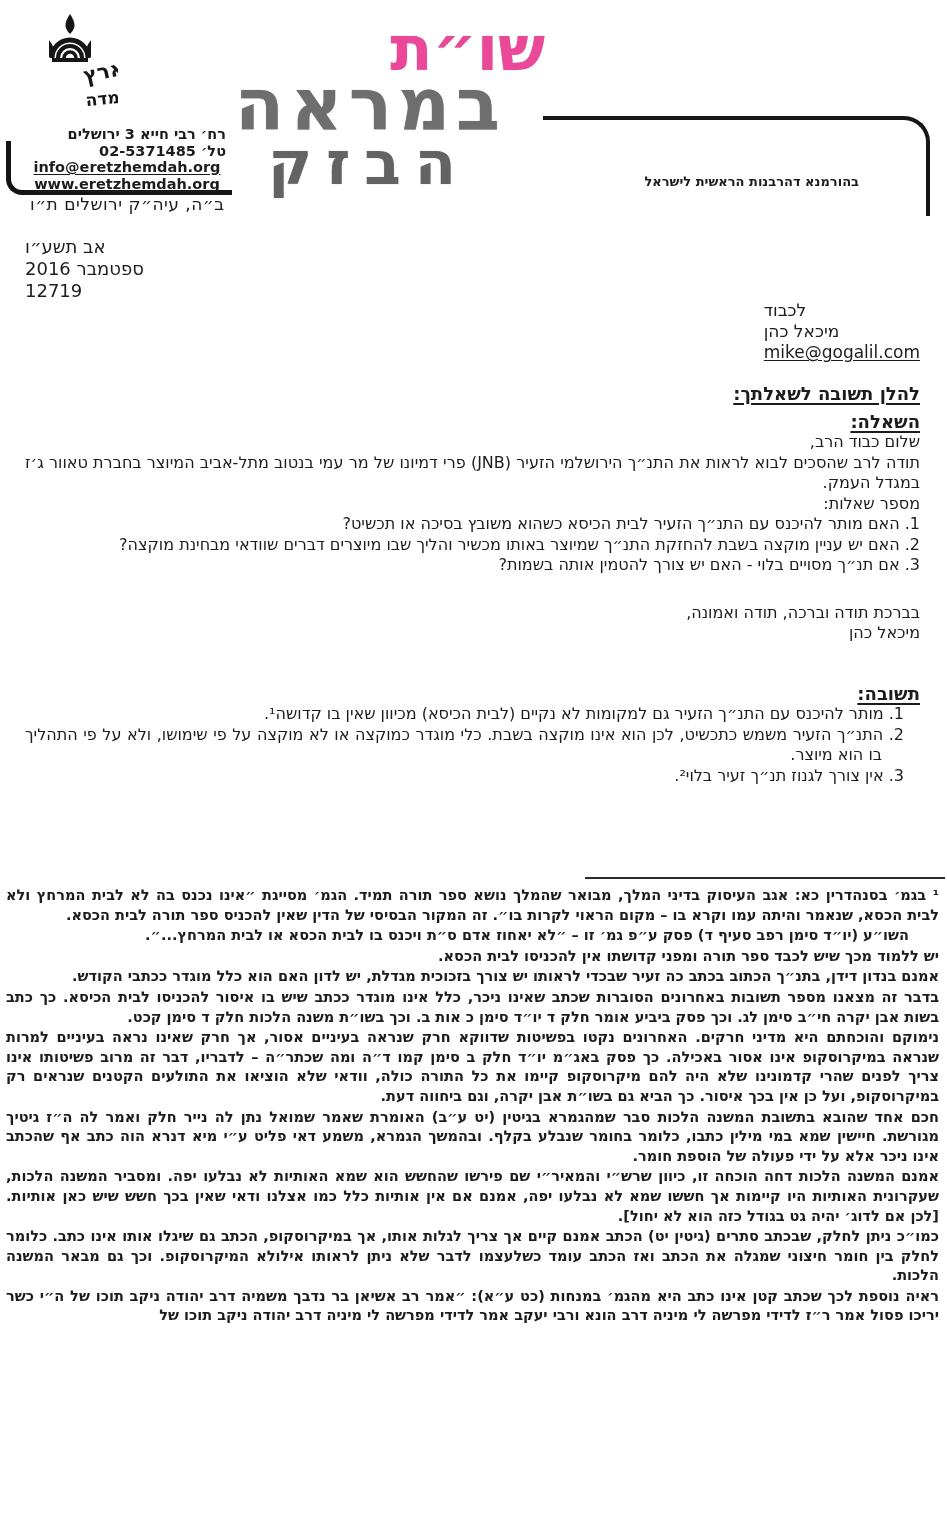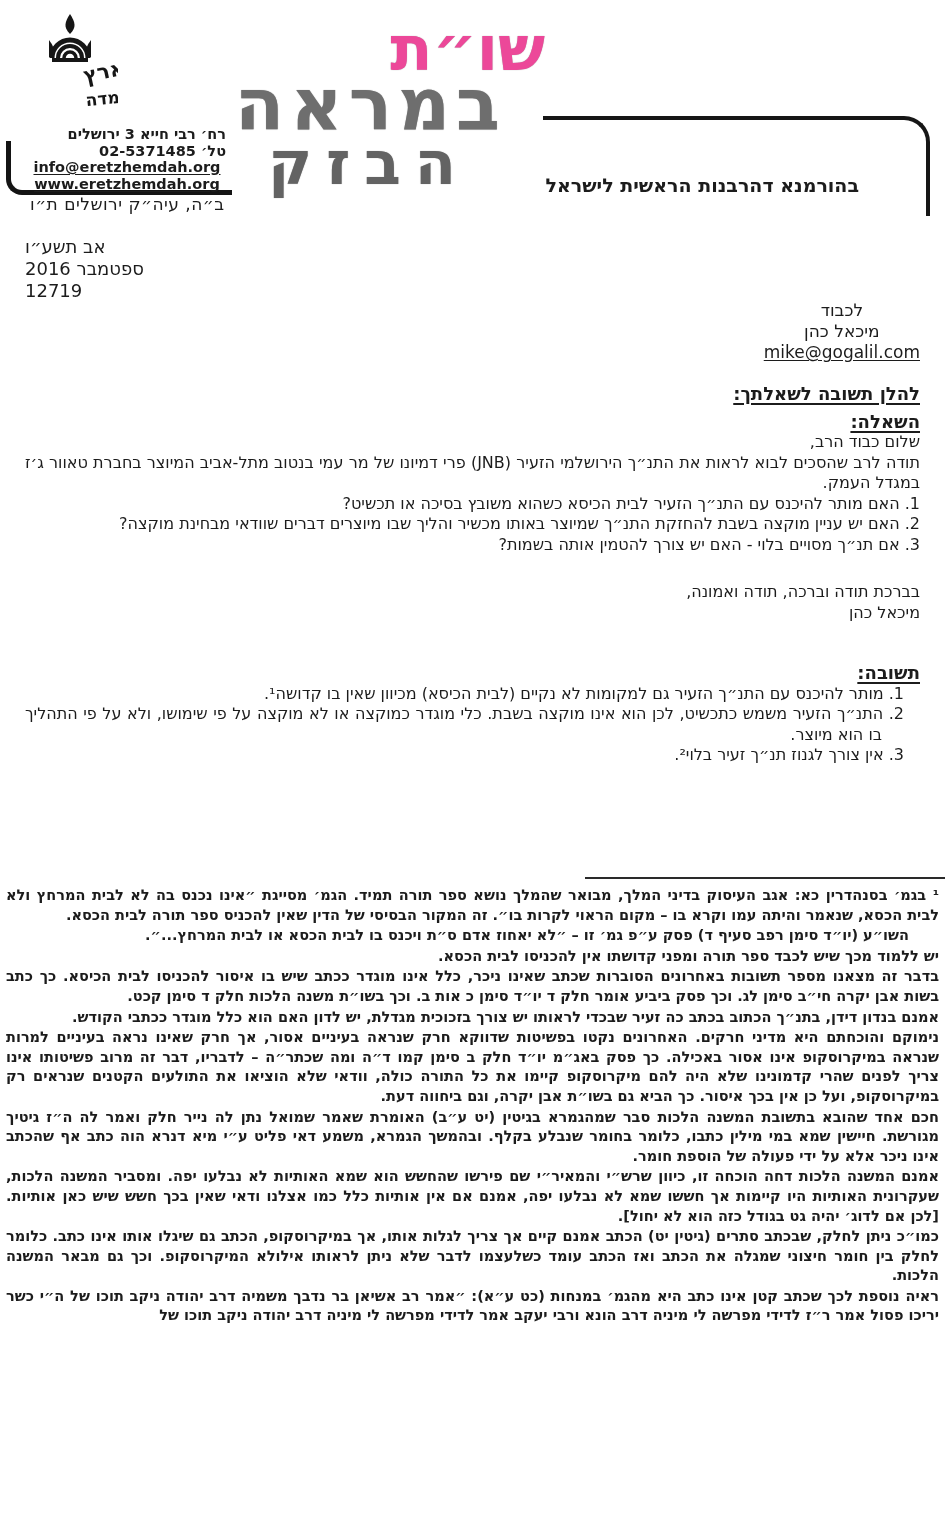--- a/index.html
+++ b/index.html
@@ -20,25 +20,25 @@
     border-bottom-left-radius:16px;}
   .city-line{left:30px;top:194px;font-size:17px;letter-spacing:0.5px;}
   .title-line{font-weight:bold;color:#6e6e6e;text-shadow:0 0 1px #9a9a9a;white-space:nowrap;}
   .title-1{right:402px;top:12px;font-size:62px;color:#ec4899;}
   .title-2{right:441px;top:62px;font-size:72px;letter-spacing:6px;}
   .title-3{right:477px;top:128px;font-size:60px;letter-spacing:14px;color:#636363;}
   .frame-right{left:543px;top:116px;right:17px;height:96px;
     border-top:4px solid #161616;border-right:4px solid #161616;
     border-top-right-radius:26px;}
   .subtitle1{right:27px;top:147px;font-size:19px;font-weight:600;white-space:nowrap;}
-  .subtitle2{right:88px;top:174px;font-size:19px;font-weight:600;white-space:nowrap;}
+  .subtitle2{right:88px;top:174px;font-size:13px;font-weight:600;white-space:nowrap;}
   
   .date-block{left:25px;top:236px;font-size:18px;line-height:22px;text-align:left;}
   .date-block .ltr{direction:ltr;unicode-bidi:embed;}
-  .recipient{right:27px;top:300px;font-size:17px;line-height:21px;text-align:center;}
+  .recipient{right:27px;top:300px;font-size:17px;line-height:21px;text-align:left;}
   .recipient .email{direction:ltr;unicode-bidi:embed;text-decoration:underline;text-underline-offset:2px;}
   
   .main{right:27px;left:25px;top:384px;font-size:16px;line-height:20.5px;text-align:right;}
   .heading{font-weight:bold;font-size:18px;text-decoration:underline;
     text-decoration-thickness:1.5px;text-underline-offset:3px;margin:0;}
   .h-question{margin-top:7px;}
   .greeting{margin-top:19px;}
   .para{text-align:justify;margin:0;}
   .q-item{text-align:justify;margin:0;}
   .closing{margin-top:27px;}
@@ -97,42 +97,43 @@
     <div>מיכאל כהן</div>
     <div class="email">mike@gogalil.com</div>
   </div>
 
   <div class="abs main">
     <p class="heading">להלן תשובה לשאלתך:</p>
     <p class="heading h-question">השאלה:</p>
 
     <p class="para greeting">שלום כבוד הרב,</p>
     <p class="para">תודה לרב שהסכים לבוא לראות את התנ״ך הירושלמי הזעיר (JNB) פרי דמיונו של מר עמי בנטוב מתל-אביב המיוצר בחברת טאוור ג׳ז במגדל העמק.</p>
+    <p class="para">מספר שאלות:</p>
     <div class="q-item">1. האם מותר להיכנס עם התנ״ך הזעיר לבית הכיסא כשהוא משובץ בסיכה או תכשיט?</div>
     <div class="q-item">2. האם יש עניין מוקצה בשבת להחזקת התנ״ך שמיוצר באותו מכשיר והליך שבו מיוצרים דברים שוודאי מבחינת מוקצה?</div>
     <div class="q-item">3. אם תנ״ך מסויים בלוי - האם יש צורך להטמין אותה בשמות?</div>
 
     <p class="para closing">בברכת תודה וברכה, תודה ואמונה,</p>
     <p class="para">מיכאל כהן</p>
 
     <p class="heading h-answer">תשובה:</p>
     <div class="a-list">
       <div class="a-item">1.  מותר להיכנס עם התנ״ך הזעיר גם למקומות לא נקיים (לבית הכיסא) מכיוון שאין בו קדושה¹.</div>
       <div class="a-item">2. התנ״ך הזעיר משמש כתכשיט, לכן הוא אינו מוקצה בשבת. כלי מוגדר כמוקצה או לא מוקצה על פי שימושו, ולא על פי התהליך בו הוא מיוצר.</div>
       <div class="a-item">3. אין צורך לגנוז תנ״ך זעיר בלוי².</div>
     </div>
   </div>
 
   <div class="abs fn-separator"></div>
   <div class="abs footnotes">
     <p>¹ בגמ׳ בסנהדרין כא: אגב העיסוק בדיני המלך, מבואר שהמלך נושא ספר תורה תמיד. הגמ׳ מסייגת ״אינו נכנס בה לא לבית המרחץ ולא לבית הכסא, שנאמר והיתה עמו וקרא בו – מקום הראוי לקרות בו״. זה המקור הבסיסי של הדין שאין להכניס ספר תורה לבית הכסא.</p>
     <p class="indent">השו״ע (יו״ד סימן רפב סעיף ד) פסק ע״פ גמ׳ זו – ״לא יאחוז אדם ס״ת ויכנס בו לבית הכסא או לבית המרחץ...״.</p>
     <p>יש ללמוד מכך שיש לכבד ספר תורה ומפני קדושתו אין להכניסו לבית הכסא.</p>
+    <p>אמנם בנדון דידן, בתנ״ך הכתוב בכתב כה זעיר שבכדי לראותו יש צורך בזכוכית מגדלת, יש לדון האם הוא כלל מוגדר ככתבי הקודש.</p>
     <p>בדבר זה מצאנו מספר תשובות באחרונים הסוברות שכתב שאינו ניכר, כלל אינו מוגדר ככתב שיש בו איסור להכניסו לבית הכיסא. כך כתב בשות אבן יקרה חי״ב סימן לג. וכך פסק ביביע אומר חלק ד יו״ד סימן כ אות ב. וכך בשו״ת משנה הלכות חלק ד סימן קכט.</p>
-    <p>אמנם בנדון דידן, בתנ״ך הכתוב בכתב כה זעיר שבכדי לראותו יש צורך בזכוכית מגדלת, יש לדון האם הוא כלל מוגדר ככתבי הקודש.</p>
     <p>נימוקם והוכחתם היא מדיני חרקים. האחרונים נקטו בפשיטות שדווקא חרק שנראה בעיניים אסור, אך חרק שאינו נראה בעיניים למרות שנראה במיקרוסקופ אינו אסור באכילה. כך פסק באג״מ יו״ד חלק ב סימן קמו ד״ה ומה שכתר״ה – לדבריו, דבר זה מרוב פשיטותו אינו צריך לפנים שהרי קדמונינו שלא היה להם מיקרוסקופ קיימו את כל התורה כולה, וודאי שלא הוציאו את התולעים הקטנים שנראים רק במיקרוסקופ, ועל כן אין בכך איסור. כך הביא גם בשו״ת אבן יקרה, וגם ביחווה דעת.</p>
     <p>חכם אחד שהובא בתשובת המשנה הלכות סבר שמהגמרא בגיטין (יט ע״ב) האומרת שאמר שמואל נתן לה נייר חלק ואמר לה ה״ז גיטיך מגורשת. חיישין שמא במי מילין כתבו, כלומר בחומר שנבלע בקלף. ובהמשך הגמרא, משמע דאי פליט ע״י מיא דנרא הוה כתב אף שהכתב אינו ניכר אלא על ידי פעולה של הוספת חומר.</p>
     <p>אמנם המשנה הלכות דחה הוכחה זו, כיוון שרש״י והמאיר״י שם פירשו שהחשש הוא שמא האותיות לא נבלעו יפה. ומסביר המשנה הלכות, שעקרונית האותיות היו קיימות אך חששו שמא לא נבלעו יפה, אמנם אם אין אותיות כלל כמו אצלנו ודאי שאין בכך חשש שיש כאן אותיות. [לכן אם לדוג׳ יהיה גט בגודל כזה הוא לא יחול].</p>
     <p>כמו״כ ניתן לחלק, שבכתב סתרים (גיטין יט) הכתב אמנם קיים אך צריך לגלות אותו, אך במיקרוסקופ, הכתב גם שיגלו אותו אינו כתב. כלומר לחלק בין חומר חיצוני שמגלה את הכתב ואז הכתב עומד כשלעצמו לדבר שלא ניתן לראותו אילולא המיקרוסקופ. וכך גם מבאר המשנה הלכות.</p>
     <p>ראיה נוספת לכך שכתב קטן אינו כתב היא מהגמ׳ במנחות (כט ע״א): ״אמר רב אשיאן בר נדבך משמיה דרב יהודה ניקב תוכו של ה״י כשר יריכו פסול אמר ר״ז לדידי מפרשה לי מיניה דרב הונא ורבי יעקב אמר לדידי מפרשה לי מיניה דרב יהודה ניקב תוכו של</p>
   </div>
 
 </div>
 
 </body></html>

